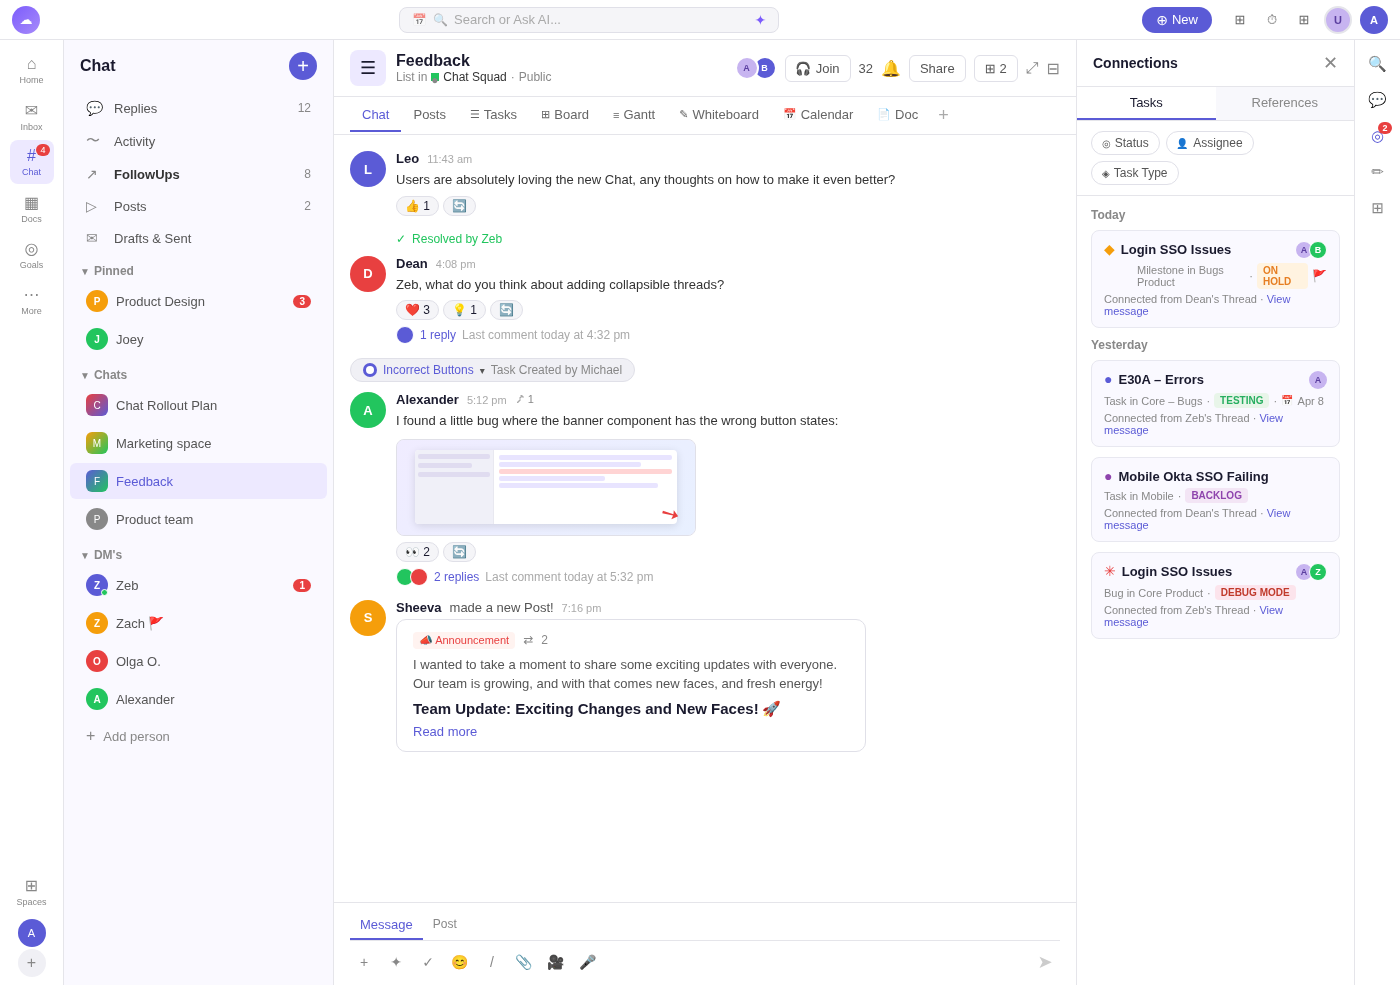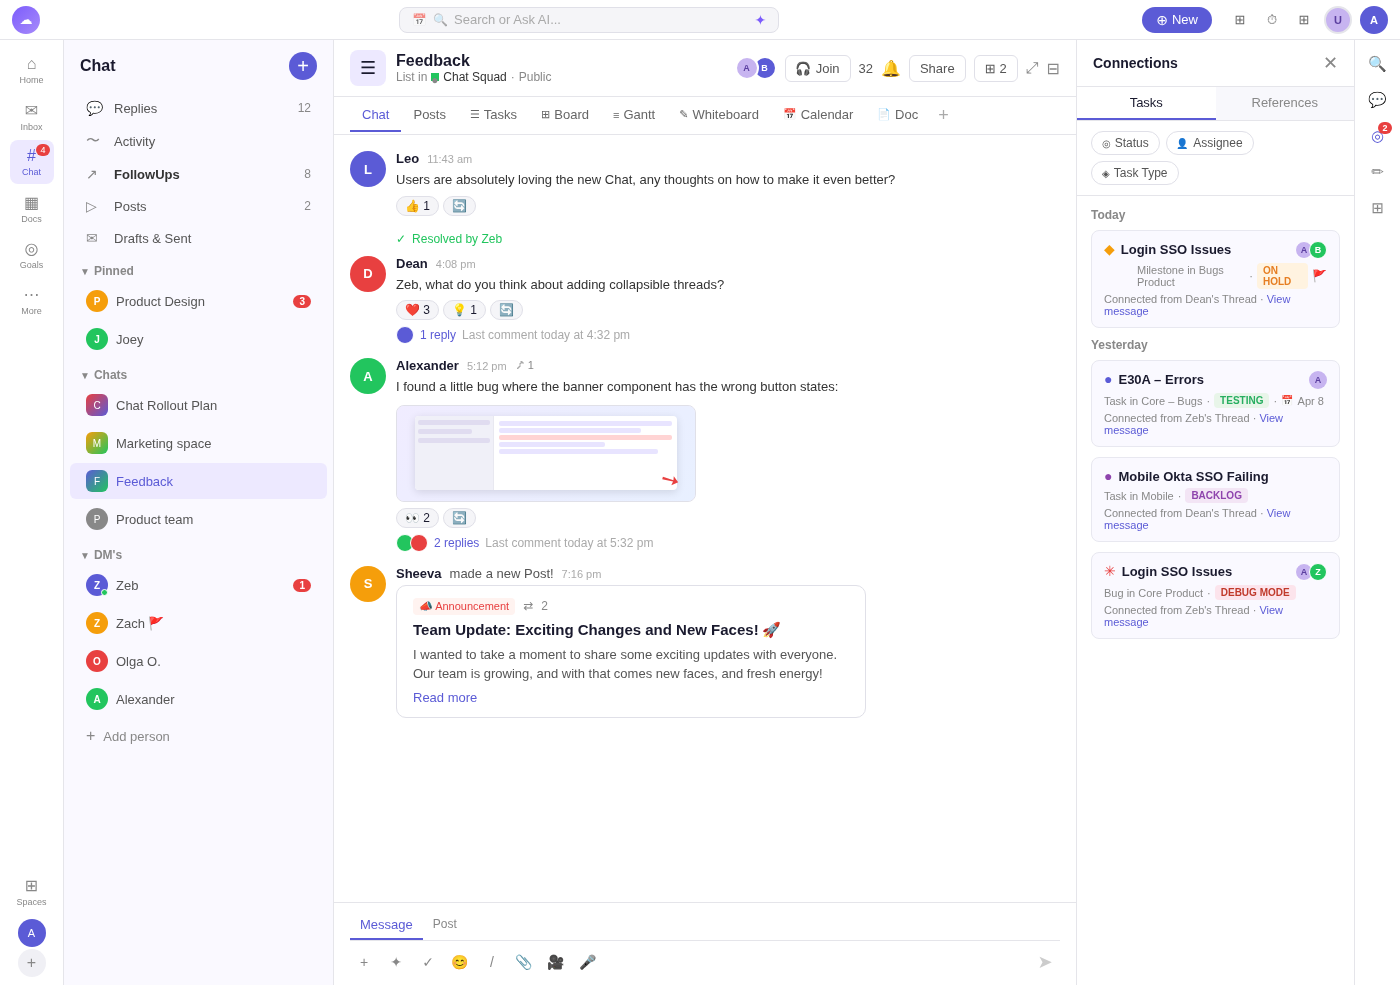--- a/index.html
+++ b/index.html
@@ -273,20 +273,32 @@
           <div style="font-size:12px;color:#5b5bd6;margin-top:6px;cursor:pointer;display:flex;align-items:center;gap:6px;">
             <div style="display:flex;">
               <div style="width:18px;height:18px;border-radius:50%;background:#5b5bd6;border:1px solid #fff;"></div>
             </div>
             <span>1 reply</span>
             <span style="color:#aaa;">Last comment today at 4:32 pm</span>
           </div>
         </div>
       </div>
 
+      <div style="margin-bottom:10px;margin-left:0;">
+        <div style="display:inline-flex;align-items:center;gap:6px;background:#f0f0f5;border:1px solid #e0e0e8;border-radius:16px;padding:4px 12px;font-size:12px;color:#555;">
+          <span style="width:14px;height:14px;border-radius:50%;background:#5b5bd6;display:inline-flex;align-items:center;justify-content:center;">
+            <svg width="10" height="10" viewBox="0 0 10 10" fill="#fff">
+                <circle cx="5" cy="5" r="4"></circle>
+              </svg>
+          </span>
+          <span style="color:#5b5bd6;">Incorrect Buttons</span>
+          <span style="font-size:10px;">▾</span>
+          <span style="color:#888;">Task Created by Michael</span>
+        </div>
+      </div>
 
       <div style="display:flex;gap:10px;margin-bottom:14px;align-items:flex-start;">
         <div style="width:36px;height:36px;border-radius:50%;background:#22c55e;flex-shrink:0;display:flex;align-items:center;justify-content:center;font-size:13px;color:#fff;font-weight:700;">A</div>
         <div style="flex:1;">
           <div style="display:flex;align-items:baseline;gap:8px;margin-bottom:4px;">
             <span style="font-weight:700;font-size:13px;">Alexander</span>
             <span style="font-size:11px;color:#aaa;">5:12 pm</span>
             <span style="font-size:11px;color:#888;display:flex;align-items:center;gap:3px;">
               <svg width="10" height="10" viewBox="0 0 10 10" fill="#aaa">
                   <path d="M7 1l2 2-1 1-1-1-2 2 1 1-3 3H2V8l3-3-1-1 2-2-1-1z"></path>
@@ -337,22 +349,22 @@
             <span style="font-weight:700;font-size:13px;">Sheeva</span>
             <span style="font-size:13px;color:#555;">made a new Post!</span>
             <span style="font-size:11px;color:#aaa;">7:16 pm</span>
           </div>
           <div style="border:1px solid #e0e0e8;border-radius:10px;padding:12px 16px;background:#fff;max-width:470px;">
             <div style="display:flex;align-items:center;gap:8px;margin-bottom:6px;font-size:12px;color:#888;">
               <span style="background:#fff3f0;color:#e84040;font-size:11px;border-radius:4px;padding:2px 6px;display:flex;align-items:center;gap:3px;">📣 Announcement</span>
               <span style="font-size:12px;">⇄</span>
               <span>2</span>
             </div>
+            <div style="font-size:13px;color:#555;line-height:1.5;margin-bottom:6px;">I wanted to take a moment to share some exciting updates with everyone. Our team is growing, and with that comes new faces, and fresh energy!</div>
             <div style="font-size:15px;font-weight:700;margin-bottom:6px;">Team Update: Exciting Changes and New Faces! 🚀</div>
-            <div style="font-size:13px;color:#555;line-height:1.5;margin-bottom:6px;">I wanted to take a moment to share some exciting updates with everyone. Our team is growing, and with that comes new faces, and fresh energy!</div>
             <div style="color:#5b5bd6;font-size:13px;cursor:pointer;">Read more</div>
           </div>
         </div>
       </div>
     </div>
 
     <div style="border-top:1px solid #e5e5ea;padding:8px 16px;flex-shrink:0;">
       <div style="display:flex;gap:0;border-bottom:1px solid #e5e5ea;margin-bottom:6px;">
         <div style="padding:6px 10px;cursor:pointer;font-size:13px;color:#5b5bd6;border-bottom:2px solid #5b5bd6;font-weight:500;">Message</div>
         <div style="padding:6px 10px;cursor:pointer;font-size:12px;color:#888;border-bottom:2px solid transparent;">Post</div>

